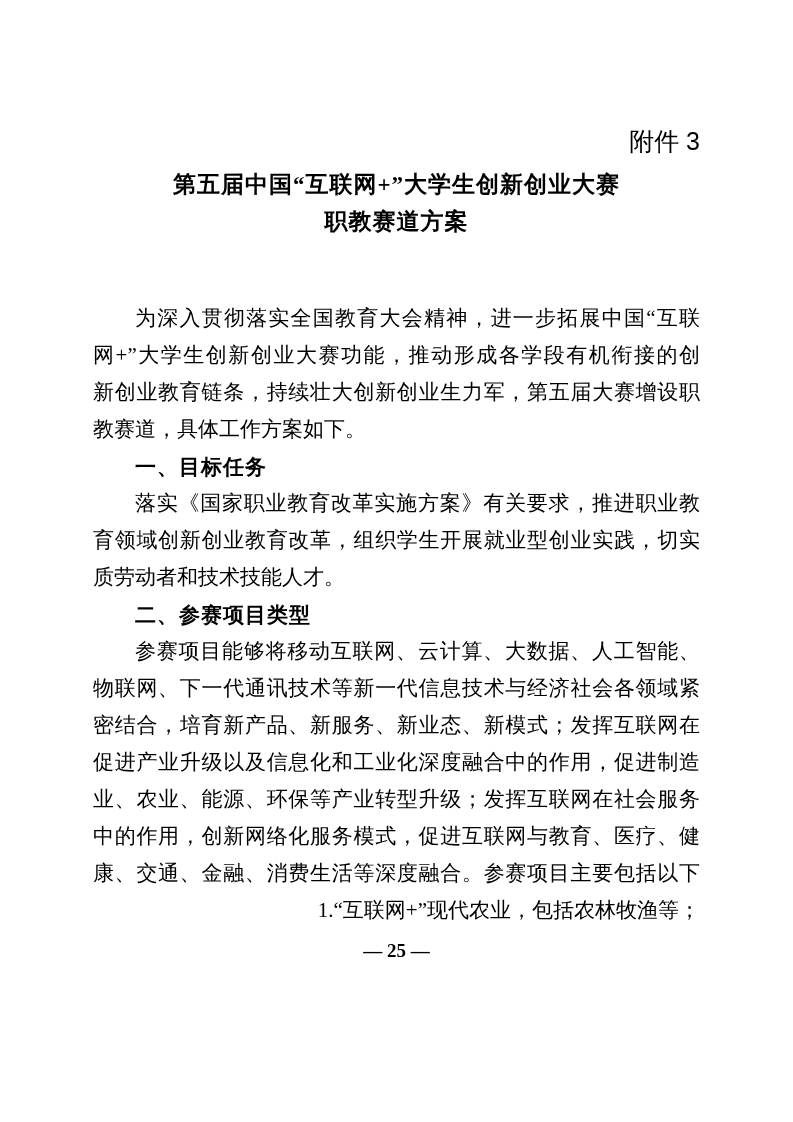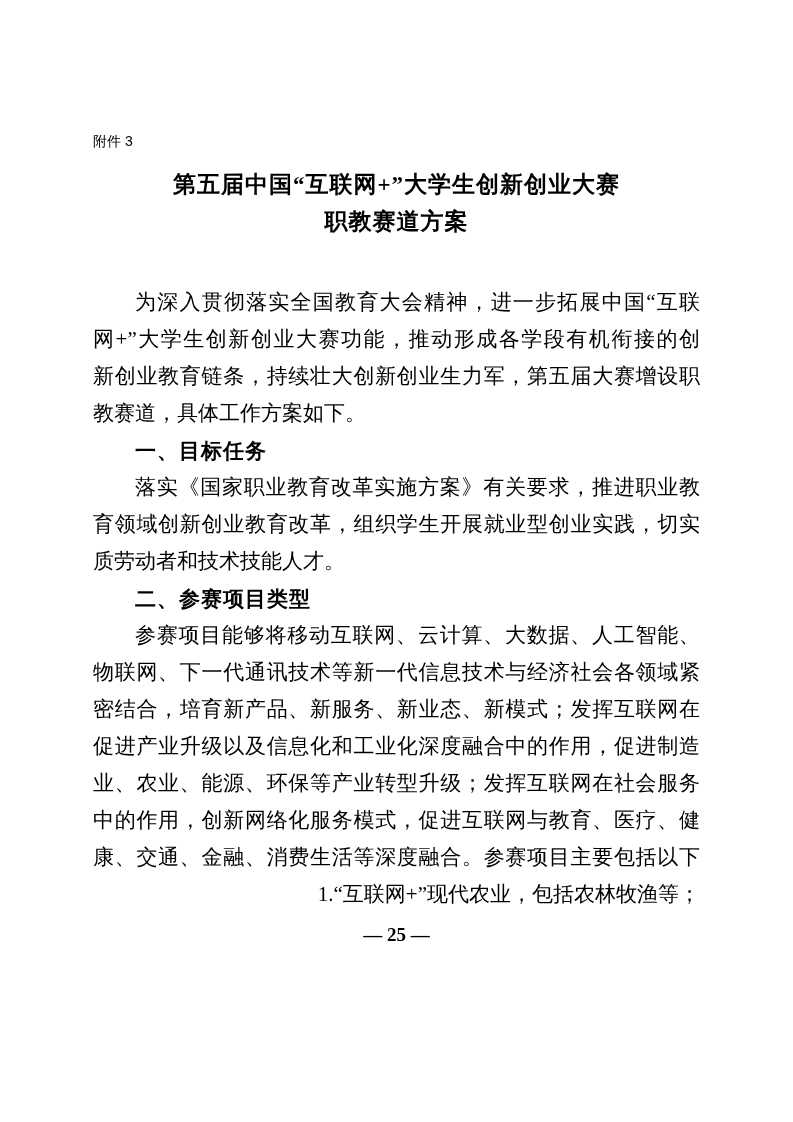--- a/index.html
+++ b/index.html
@@ -16,36 +16,37 @@
     overflow: hidden;
   }
   .content {
     position: absolute;
     left: 93px;
     top: 128px;
     width: 607px;
   }
   .attachment {
     font-family: "Liberation Sans", sans-serif;
-    font-size: 14px;
+    font-size: 25px;
     line-height: 27px;
+    text-align: right;
   }
   .title {
     font-family: "Liberation Serif", serif;
     font-weight: bold;
     font-size: 23px;
     line-height: 37px;
     text-align: center;
     letter-spacing: 1px;
   }
   .title.first {
     margin-top: 11px;
   }
   .body-text {
-    margin-top: 44px;
+    margin-top: 60px;
   }
   .line {
     font-family: "Liberation Serif", serif;
     font-size: 21px;
     line-height: 37px;
     height: 37px;
   }
   .full {
     text-align: justify;
     text-align-last: justify;

